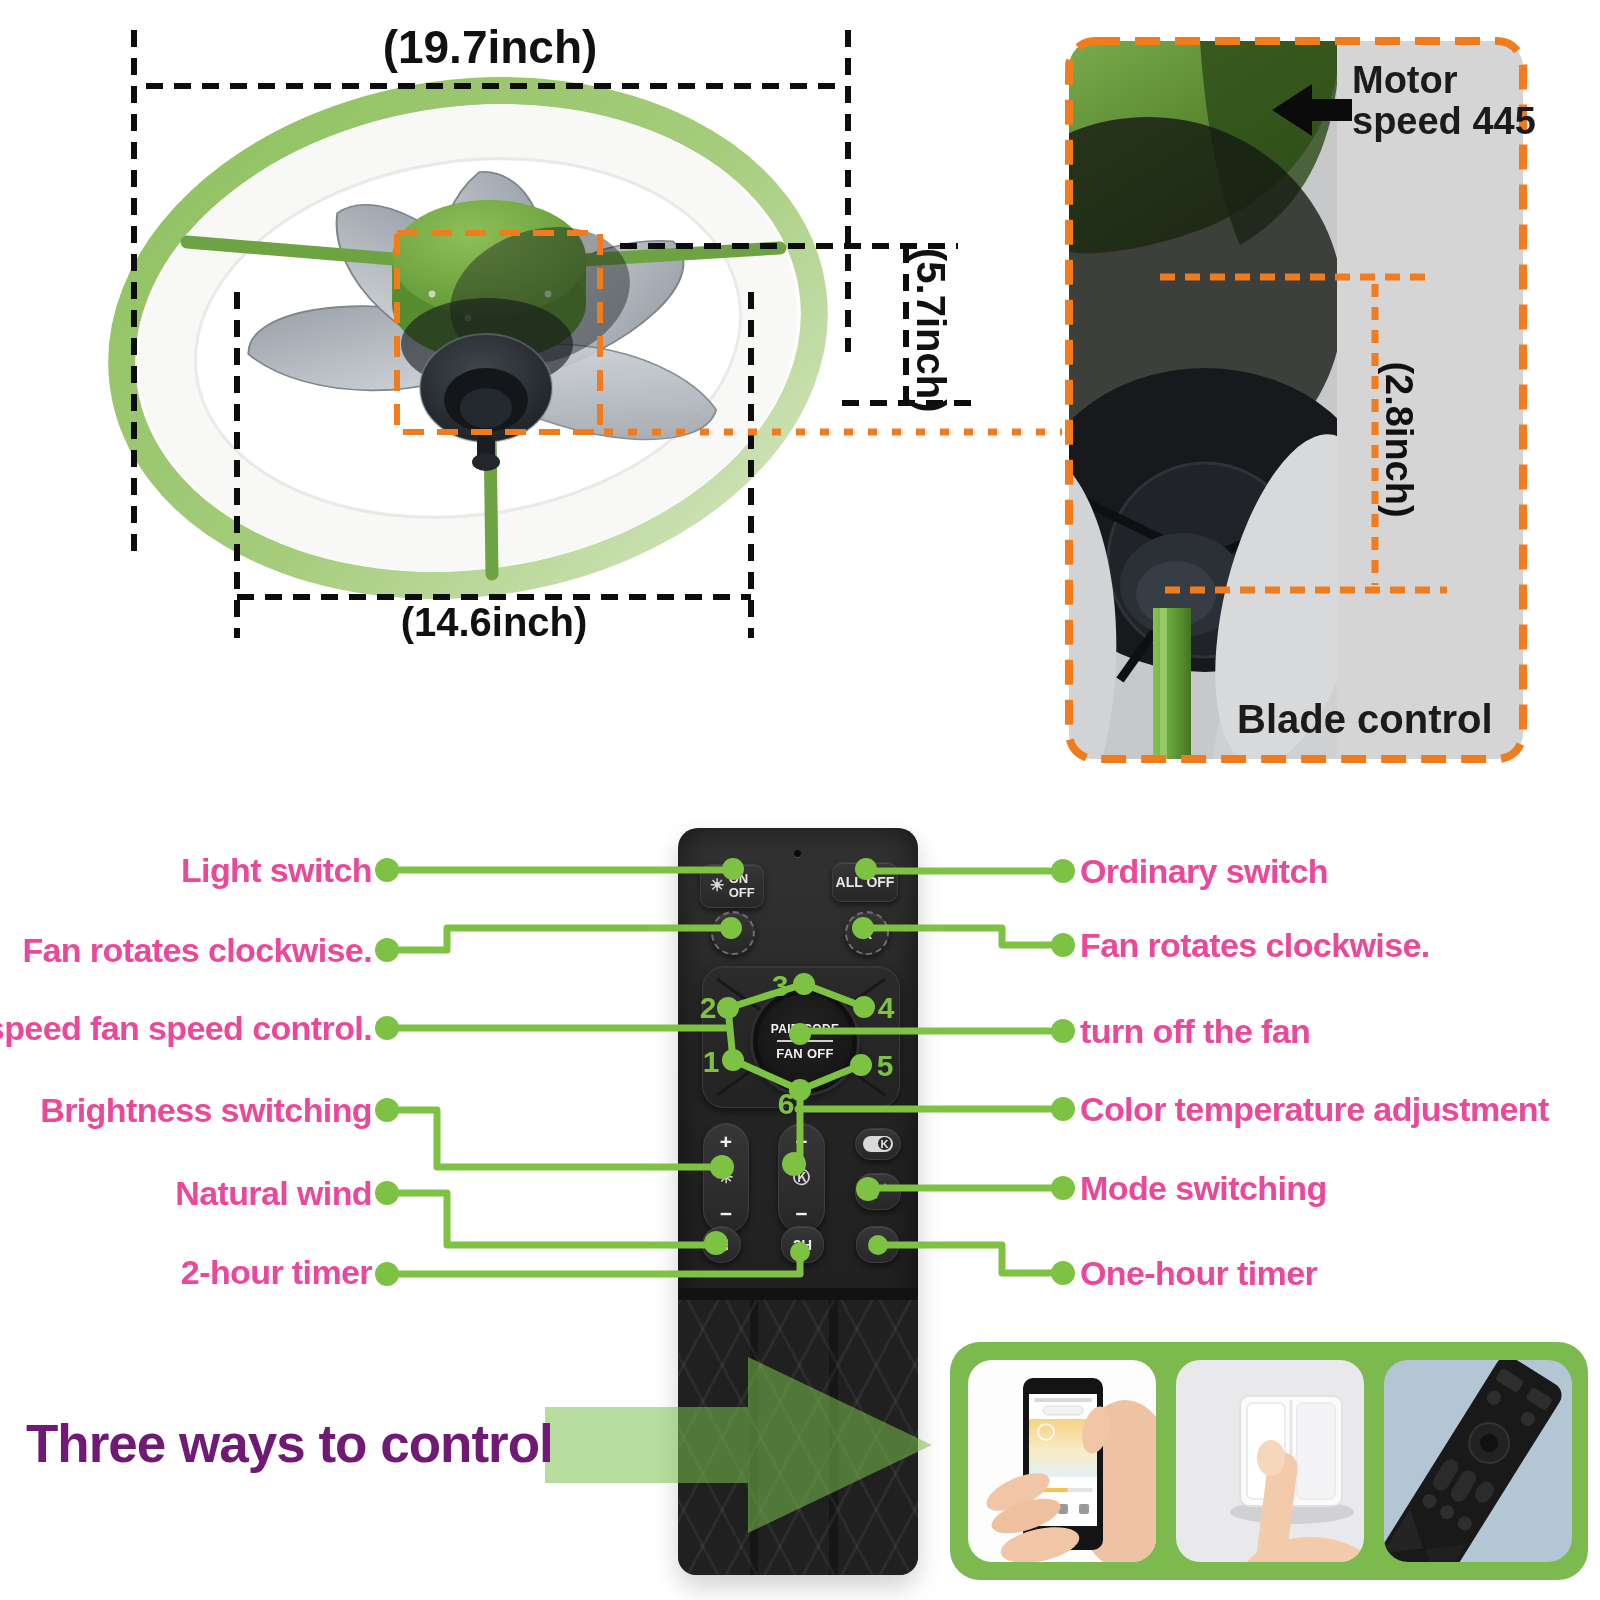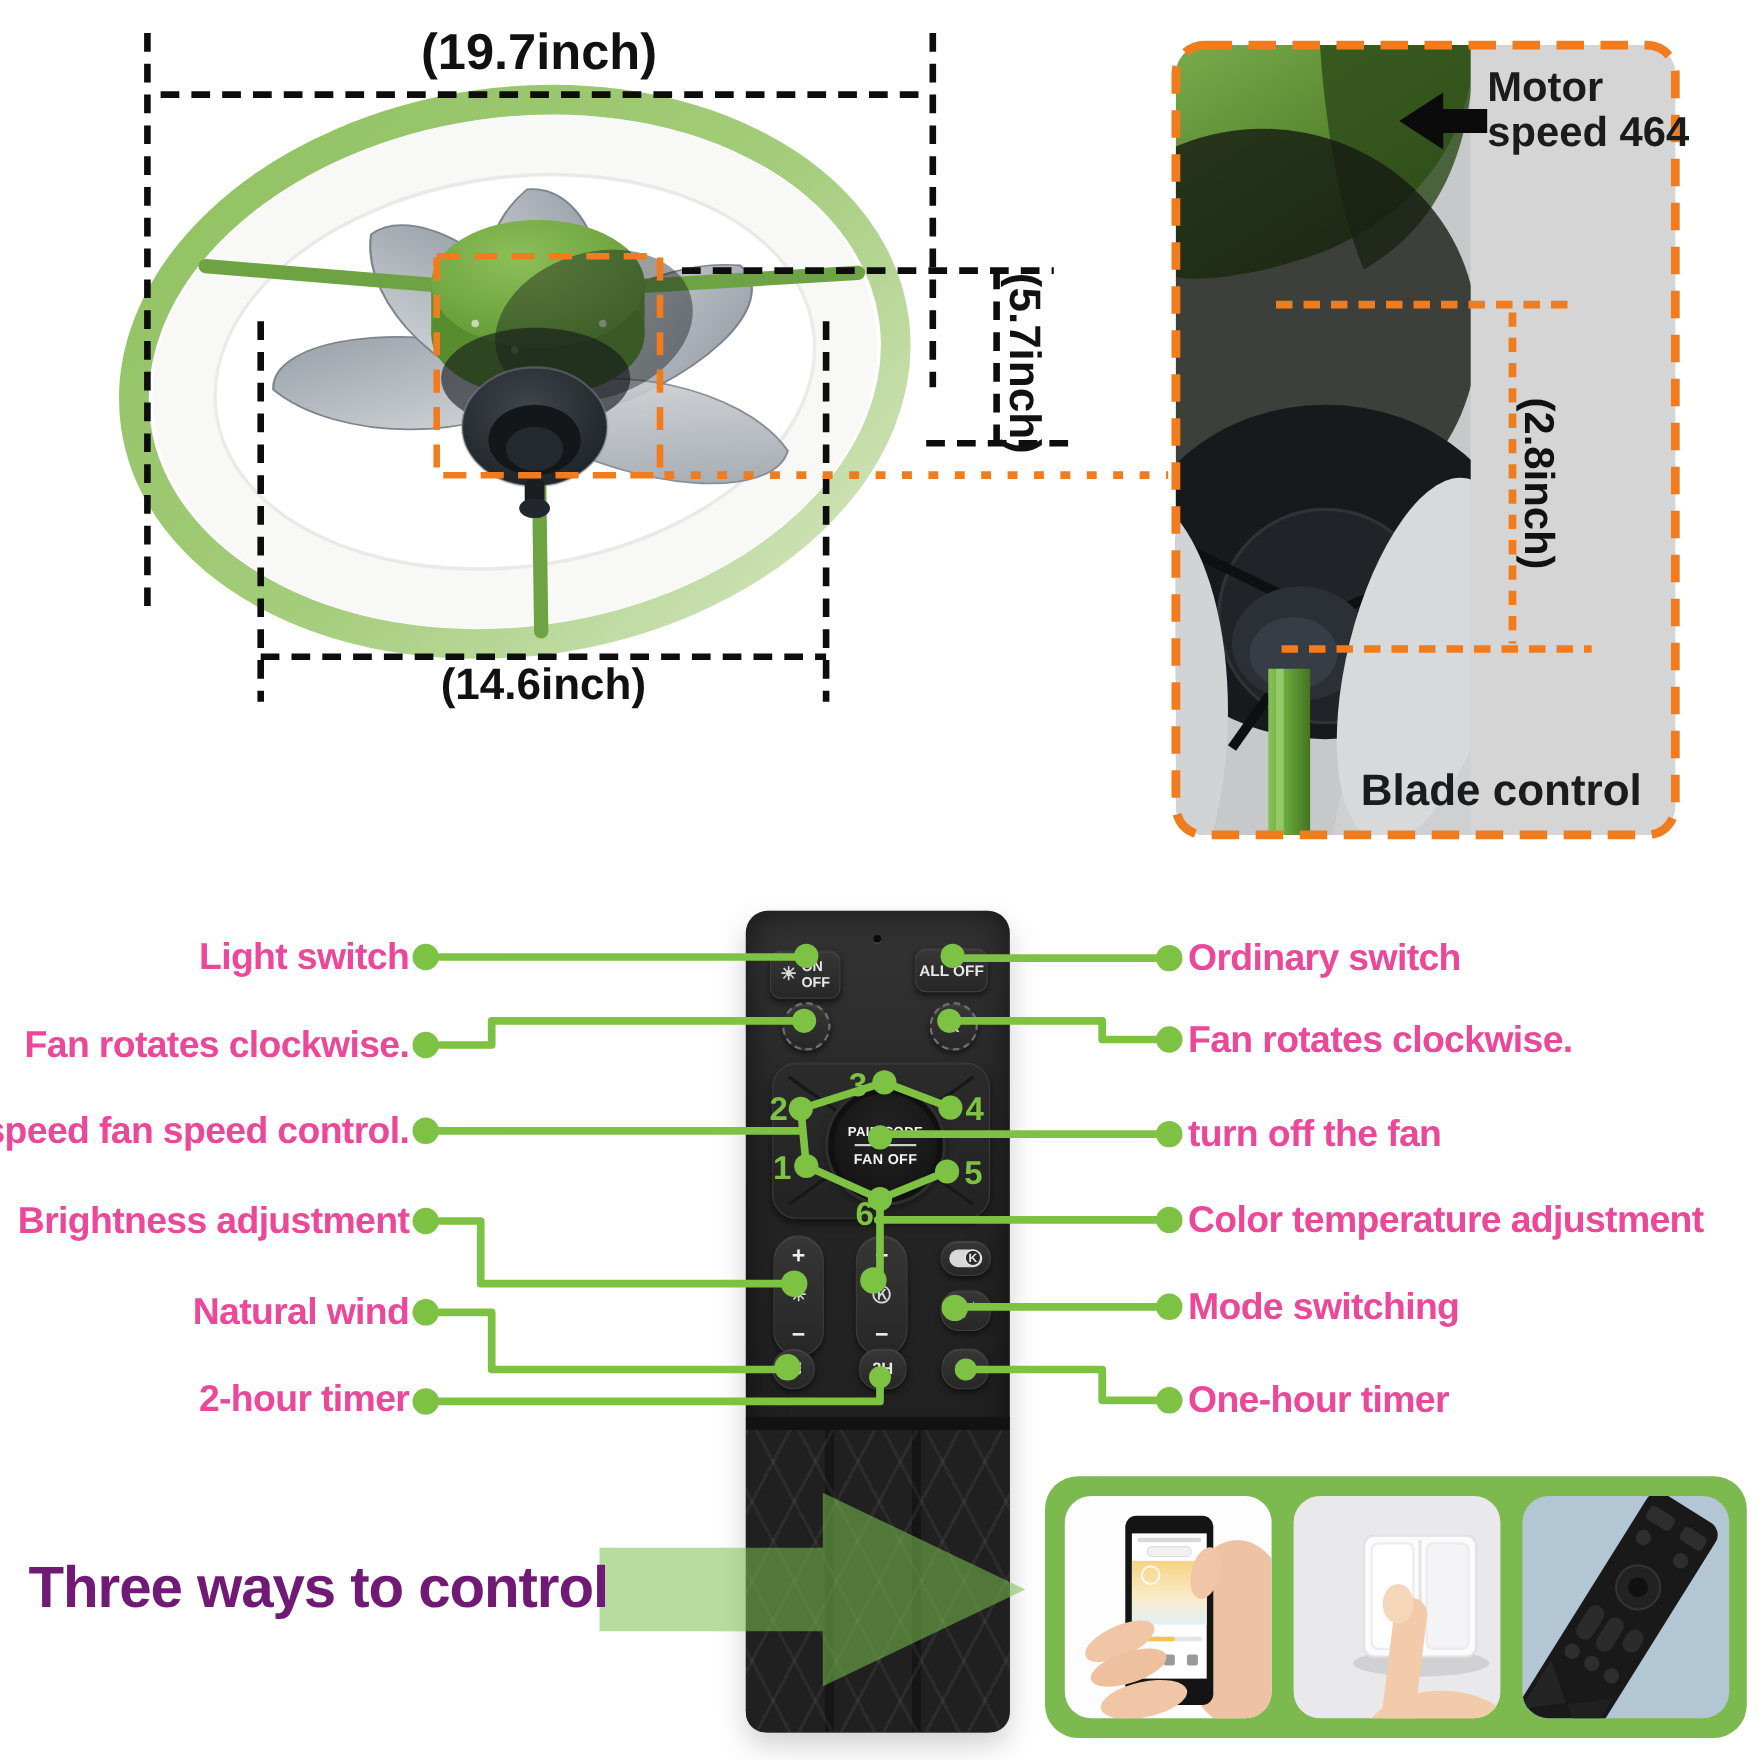--- a/index.html
+++ b/index.html
@@ -399,28 +399,28 @@
     <polygon points="545,1407 748,1407 748,1357 932,1445 748,1533 748,1483 545,1483" fill="#7cc14e" opacity="0.55"></polygon>
   </svg>
 
   <div class="dim-label" style="left:260px;top:20px;width:460px;font-size:46px;">(19.7inch)</div>
   <div class="dim-label" style="left:264px;top:600px;width:460px;font-size:40px;">(14.6inch)</div>
   <div class="dim-label rot90" style="left:853px;top:303px;width:155px;font-size:40px;">(5.7inch)</div>
   <div class="dim-label rot90" style="left:1318px;top:418px;width:160px;font-size:38px;">(2.8inch)</div>
 
   <div class="panel-text" style="left:1352px;top:60px;font-size:38px;line-height:41px;">
     <span style="display:block;">Motor</span>
-    <span style="display:block;">speed 464</span>
+    <span style="display:block;">speed 445</span>
   </div>
   <div class="panel-text" style="left:1237px;top:697px;width:235px;text-align:center;font-size:40px;">Blade control</div>
 
   <div class="callout-label cl-left" style="top:848px;">Light switch</div>
   <div class="callout-label cl-left" style="top:928px;">Fan rotates clockwise.</div>
   <div class="callout-label cl-left" style="top:1006px;">6-speed fan speed control.</div>
-  <div class="callout-label cl-left" style="top:1088px;">Brightness adjustment</div>
+  <div class="callout-label cl-left" style="top:1088px;">Brightness switching</div>
   <div class="callout-label cl-left" style="top:1171px;">Natural wind</div>
   <div class="callout-label cl-left" style="top:1250px;">2-hour timer</div>
 
   <div class="callout-label cl-right" style="top:849px;">Ordinary switch</div>
   <div class="callout-label cl-right" style="top:923px;">Fan rotates clockwise.</div>
   <div class="callout-label cl-right" style="top:1009px;">turn off the fan</div>
   <div class="callout-label cl-right" style="top:1087px;">Color temperature adjustment</div>
   <div class="callout-label cl-right" style="top:1251px;">One-hour timer</div>
   <div class="callout-label cl-right" style="top:1166px;">Mode switching</div>
 

